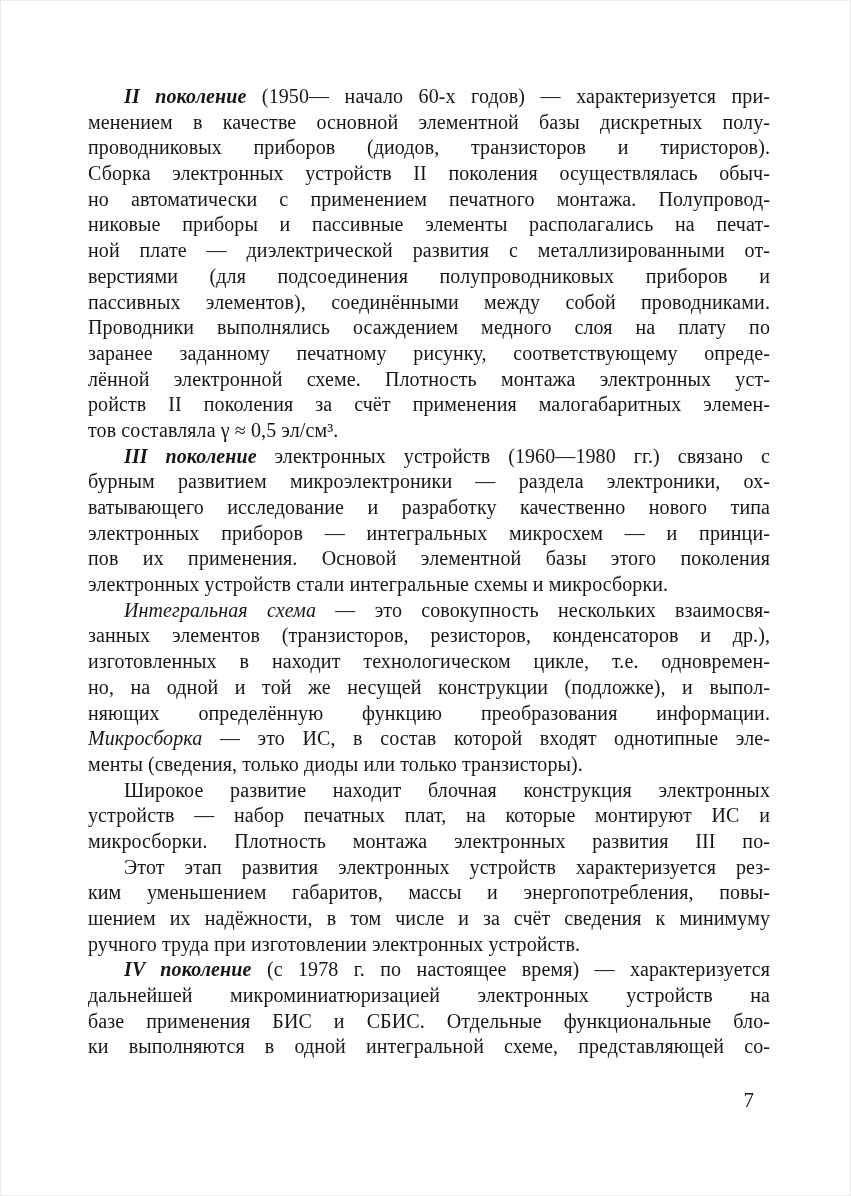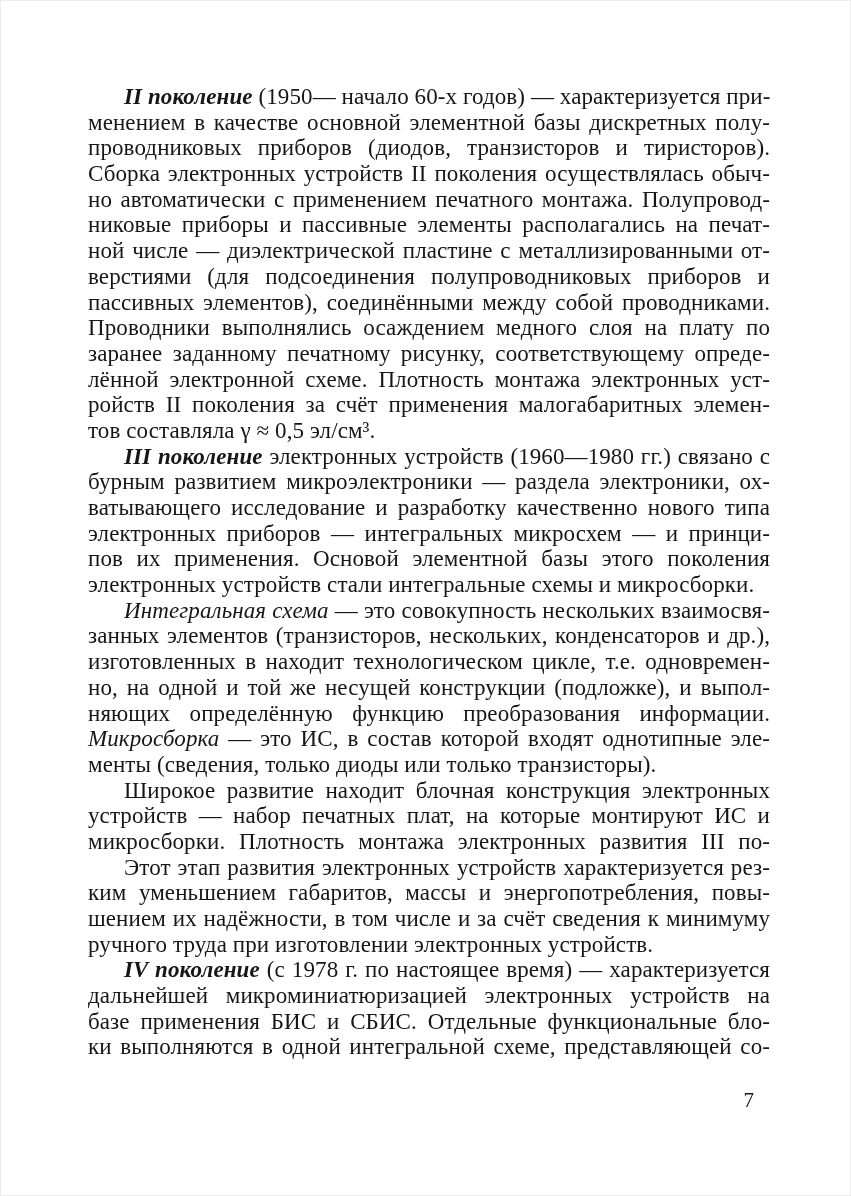--- a/index.html
+++ b/index.html
@@ -16,21 +16,21 @@
     outline-offset: -1px;
     overflow: hidden;
     font-family: "Liberation Serif", "DejaVu Serif", serif;
     color: #161616;
   }
   .text-block {
     position: absolute;
     left: 88px;
     top: 84px;
     width: 682px;
-    font-size: 23px;
+    font-size: 20px;
     line-height: 25.7px;
   }
   .paragraph {
     margin: 0;
   }
   .line {
     height: 25.7px;
     text-align: justify;
     text-align-last: justify;
     white-space: nowrap;
@@ -59,40 +59,40 @@
 
 <div class="page">
   <div class="text-block">
       <div class="paragraph">
         <div class="line first"><span class="run-bi">II поколение</span><span class="run-n"> (1950— начало 60-х годов) — характеризуется при-</span></div>
         <div class="line"><span class="run-n">менением в качестве основной элементной базы дискретных полу-</span></div>
         <div class="line"><span class="run-n">проводниковых приборов (диодов, транзисторов и тиристоров).</span></div>
         <div class="line"><span class="run-n">Сборка электронных устройств II поколения осуществлялась обыч-</span></div>
         <div class="line"><span class="run-n">но автоматически с применением печатного монтажа. Полупровод-</span></div>
         <div class="line"><span class="run-n">никовые приборы и пассивные элементы располагались на печат-</span></div>
-        <div class="line"><span class="run-n">ной числе — диэлектрической пластине с металлизированными от-</span></div>
+        <div class="line"><span class="run-n">ной плате — диэлектрической развития с металлизированными от-</span></div>
         <div class="line"><span class="run-n">верстиями (для подсоединения полупроводниковых приборов и</span></div>
         <div class="line"><span class="run-n">пассивных элементов), соединёнными между собой проводниками.</span></div>
         <div class="line"><span class="run-n">Проводники выполнялись осаждением медного слоя на плату по</span></div>
         <div class="line"><span class="run-n">заранее заданному печатному рисунку, соответствующему опреде-</span></div>
         <div class="line"><span class="run-n">лённой электронной схеме. Плотность монтажа электронных уст-</span></div>
         <div class="line"><span class="run-n">ройств II поколения за счёт применения малогабаритных элемен-</span></div>
         <div class="line last"><span class="run-n">тов составляла γ ≈ 0,5 эл/см³.</span></div>
       </div>
       <div class="paragraph">
         <div class="line first"><span class="run-bi">III поколение</span><span class="run-n"> электронных устройств (1960—1980 гг.) связано с</span></div>
         <div class="line"><span class="run-n">бурным развитием микроэлектроники — раздела электроники, ох-</span></div>
         <div class="line"><span class="run-n">ватывающего исследование и разработку качественно нового типа</span></div>
         <div class="line"><span class="run-n">электронных приборов — интегральных микросхем — и принци-</span></div>
         <div class="line"><span class="run-n">пов их применения. Основой элементной базы этого поколения</span></div>
         <div class="line last"><span class="run-n">электронных устройств стали интегральные схемы и микросборки.</span></div>
       </div>
       <div class="paragraph">
         <div class="line first"><span class="run-i">Интегральная схема</span><span class="run-n"> — это совокупность нескольких взаимосвя-</span></div>
-        <div class="line"><span class="run-n">занных элементов (транзисторов, нескольких, конденсаторов и др.),</span></div>
+        <div class="line"><span class="run-n">занных элементов (транзисторов, резисторов, конденсаторов и др.),</span></div>
         <div class="line"><span class="run-n">изготовленных в находит технологическом цикле, т.е. одновремен-</span></div>
         <div class="line"><span class="run-n">но, на одной и той же несущей конструкции (подложке), и выпол-</span></div>
         <div class="line"><span class="run-n">няющих определённую функцию преобразования информации.</span></div>
         <div class="line"><span class="run-i">Микросборка</span><span class="run-n"> — это ИС, в состав которой входят однотипные эле-</span></div>
         <div class="line last"><span class="run-n">менты (сведения, только диоды или только транзисторы).</span></div>
       </div>
       <div class="paragraph">
         <div class="line first"><span class="run-n">Широкое развитие находит блочная конструкция электронных</span></div>
         <div class="line"><span class="run-n">устройств — набор печатных плат, на которые монтируют ИС и</span></div>
         <div class="line"><span class="run-n">микросборки. Плотность монтажа электронных развития III по-</span></div>

